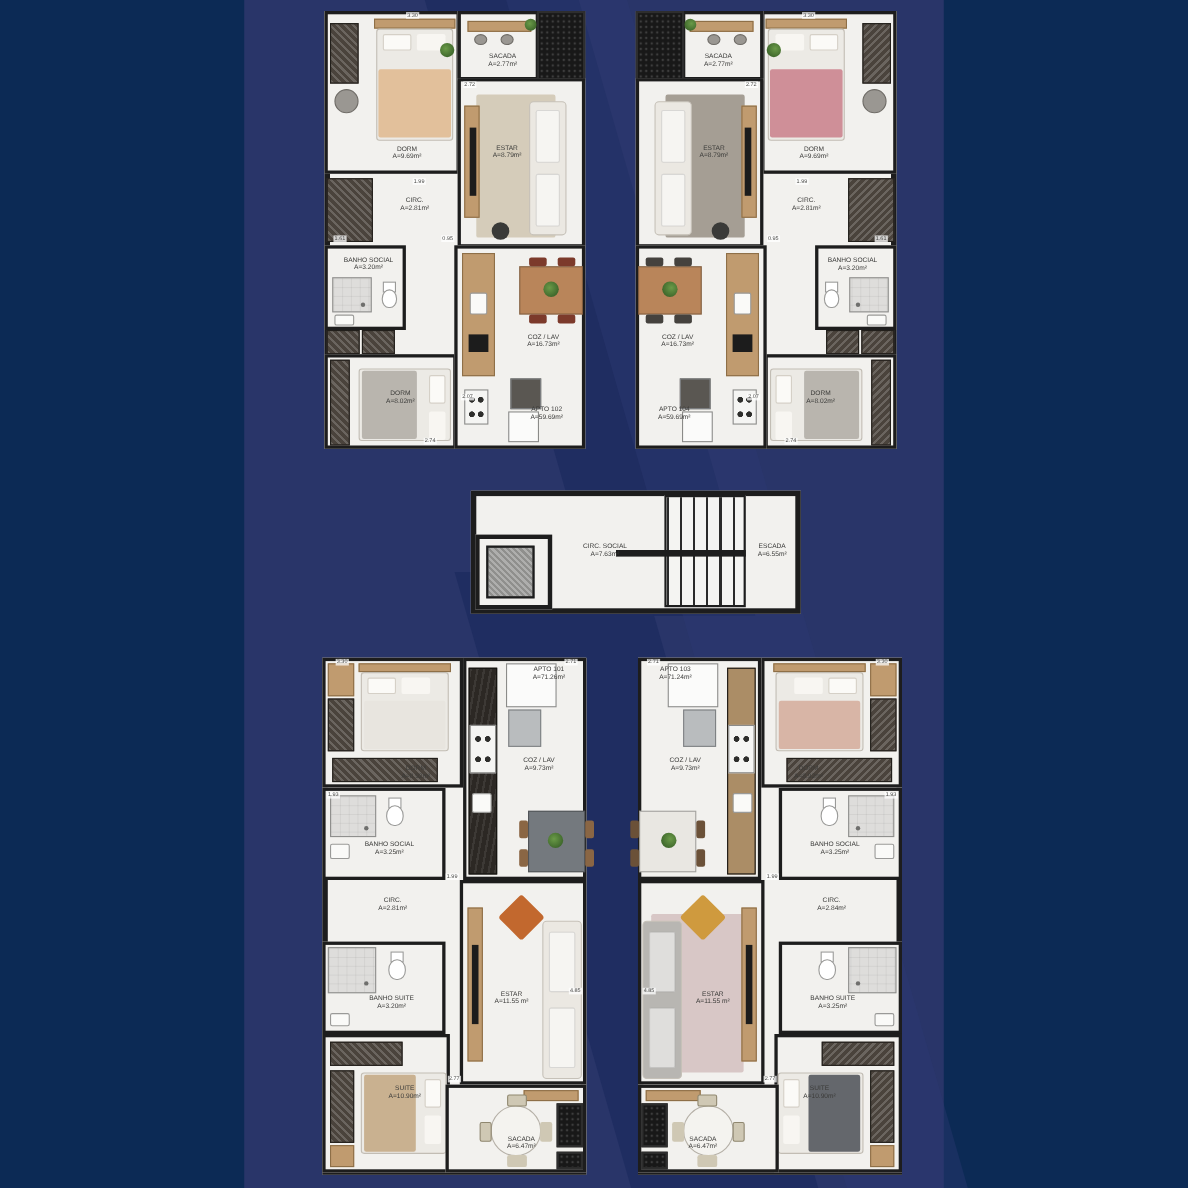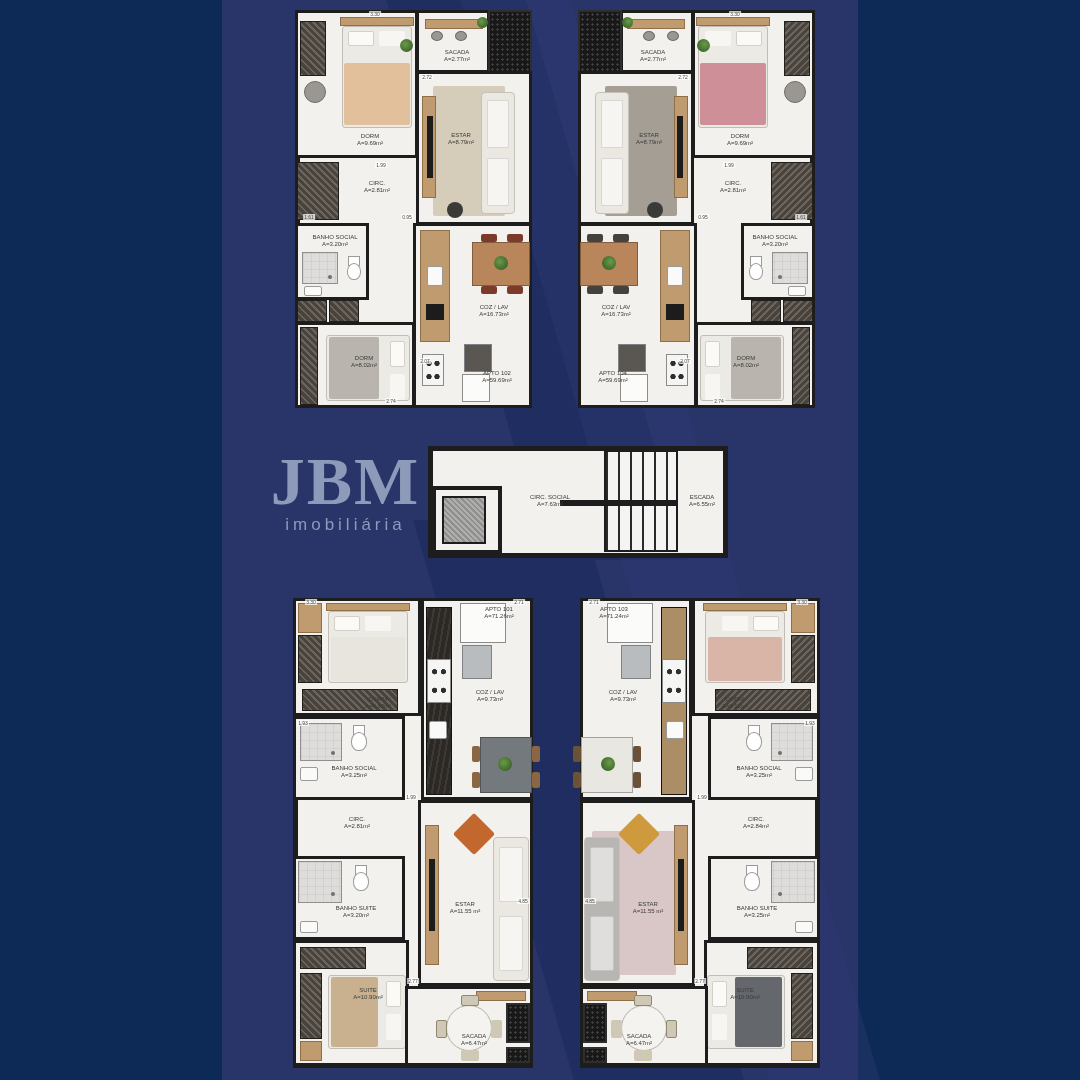--- a/index.html
+++ b/index.html
@@ -98,24 +98,20 @@
 </style>
 </head>
 <body>
 
 <div class="stage">
   <div class="band-center"></div>
   <div class="chev chev1"></div>
   <div class="chev chev2"></div>
   <div class="chev chev3"></div>
 
-  <div class="logo">
-    <div class="logo-jbm">JBM</div>
-    <div class="logo-sub">imobiliária</div>
-  </div>
 
   <div class="apt" id="apt-tl" style="left:295px;top:10px;width:237px;height:398px;">
     <div class="flip">
       <div class="base grid"></div>
 
       <div class="room grid" style="left:0;top:0;width:123px;height:148px;">
         <div class="ward" style="left:2px;top:8px;width:26px;height:55px;"></div>
         <div class="armch" style="left:6px;top:68px;width:22px;height:22px;"></div>
         <div class="wood" style="left:42px;top:4px;width:74px;height:9px;"></div>
         <div class="bed" style="left:44px;top:13px;width:70px;height:102px;--bk:#e2c09b;"></div>

